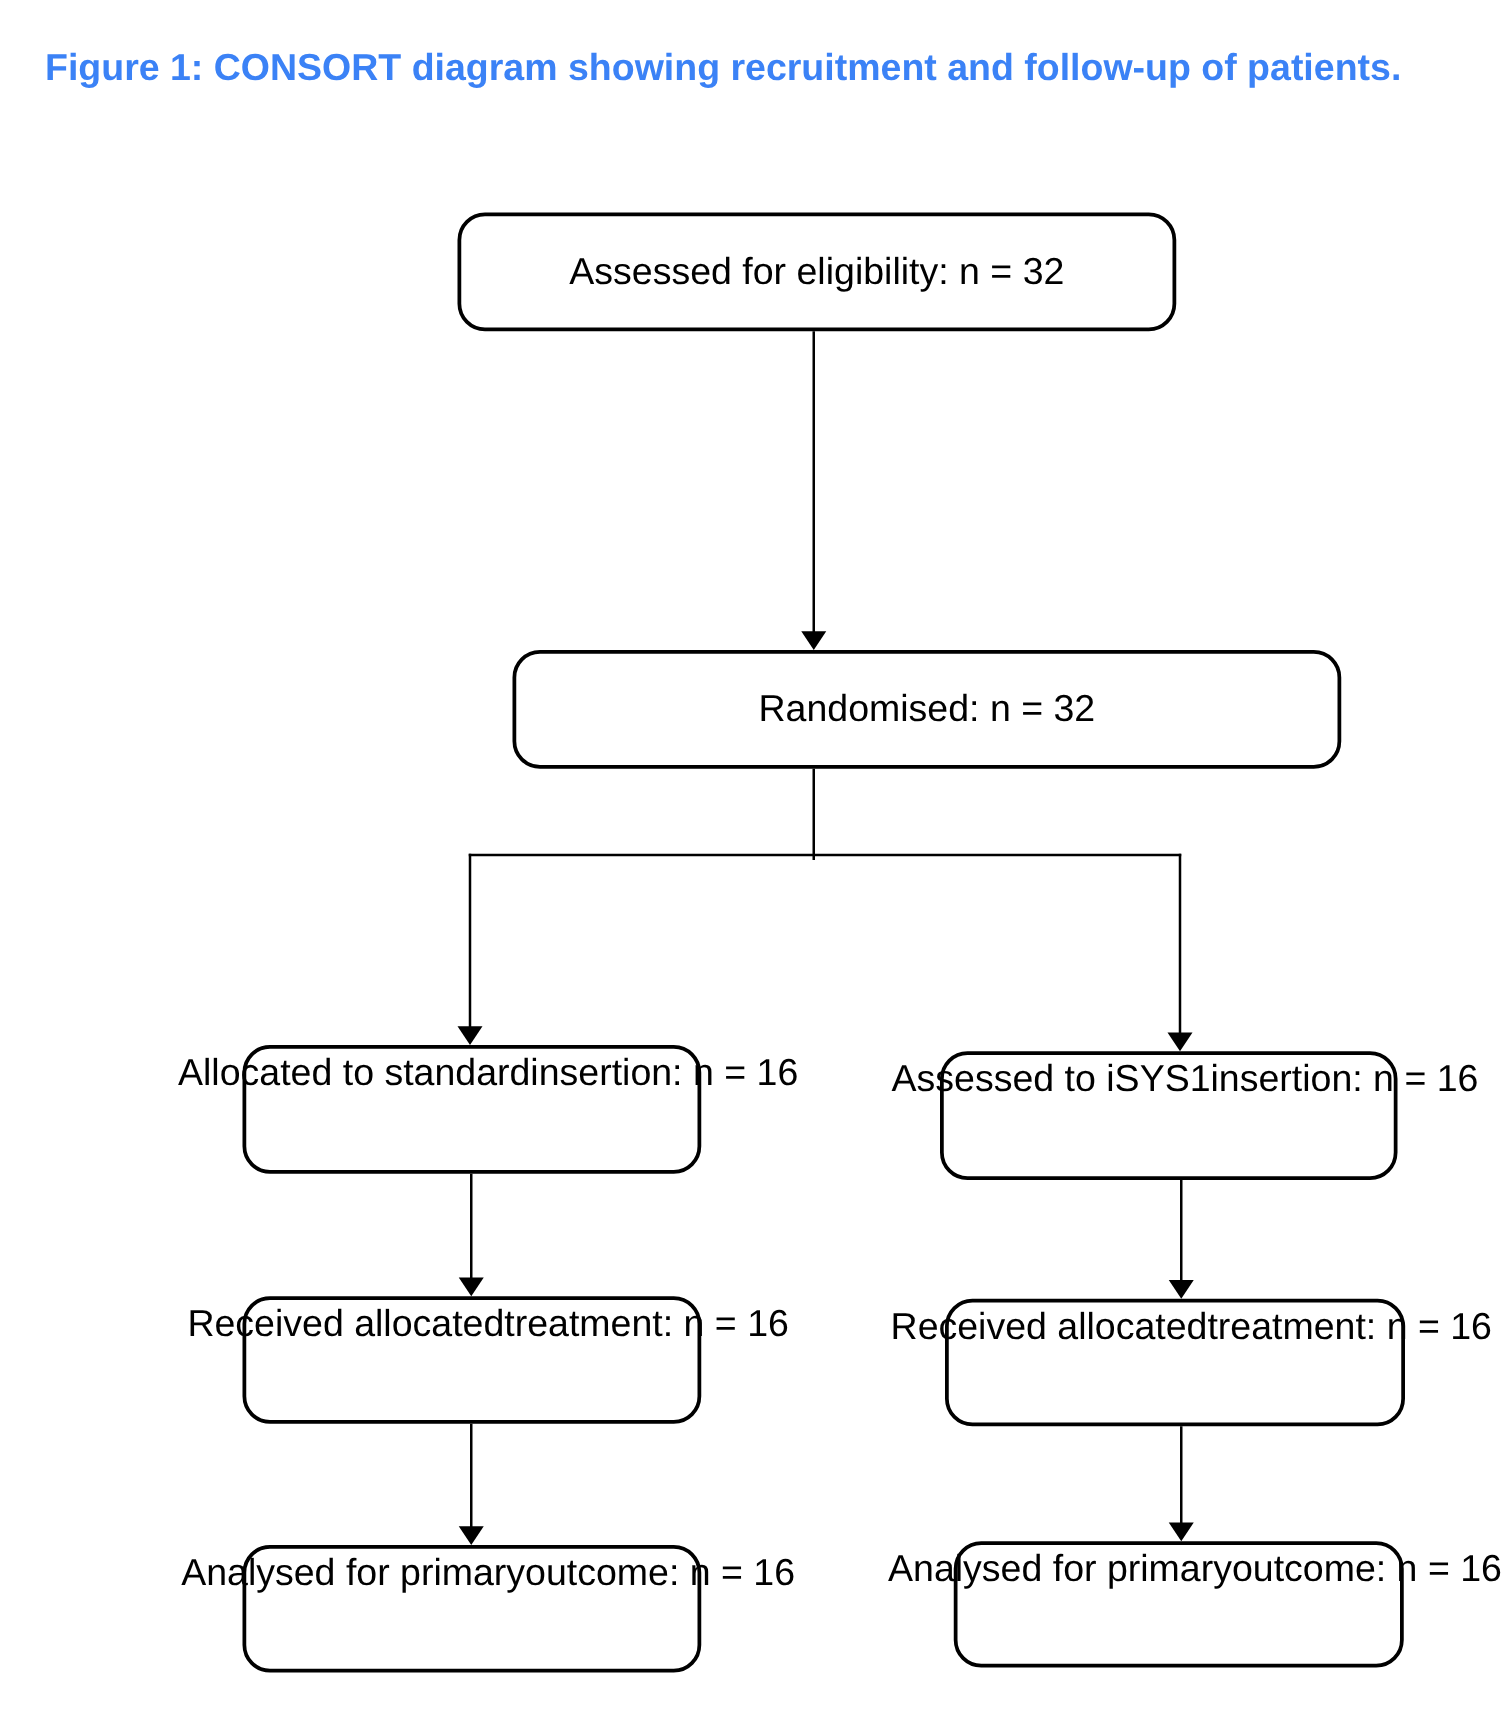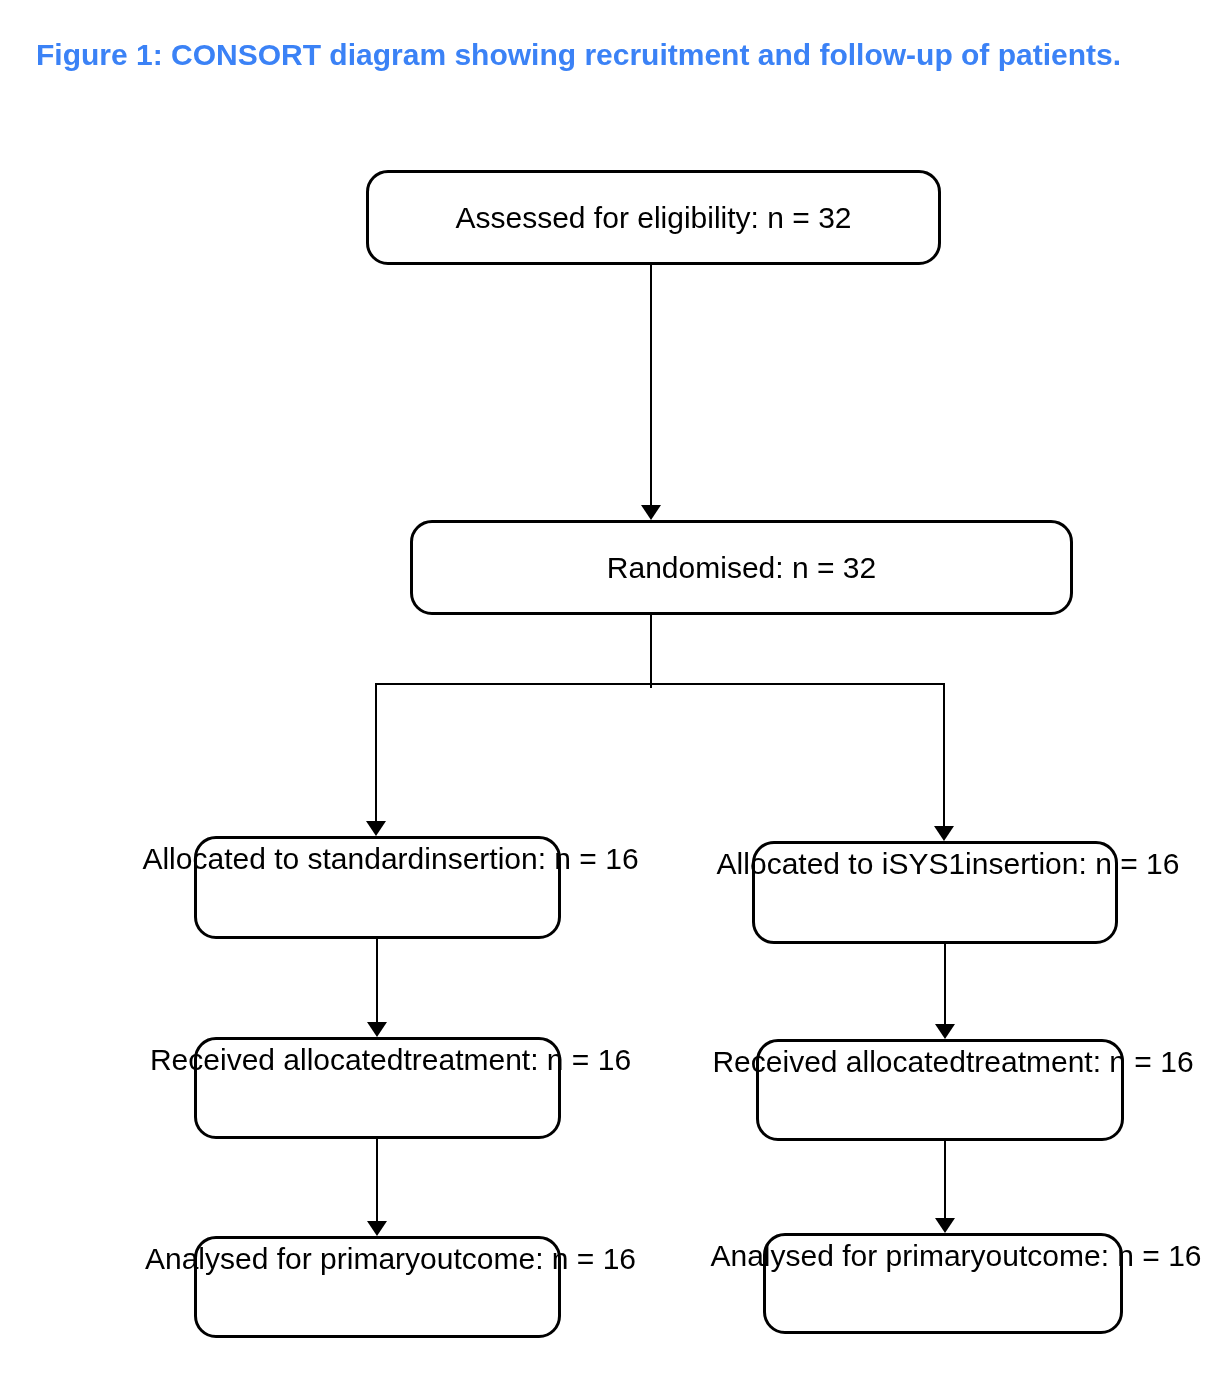--- a/index.html
+++ b/index.html
@@ -103,21 +103,21 @@
     <span class="txt">Received allocated</span>
     <span class="txt">treatment: n = 16</span>
   </div>
 
   <div class="node left-text box-anal-std">
     <span class="txt">Analysed for primary</span>
     <span class="txt">outcome: n = 16</span>
   </div>
 
   <div class="node left-text box-alloc-isys">
-    <span class="txt">Allocated to iSYS1</span>
+    <span class="txt">Assessed to iSYS1</span>
     <span class="txt">insertion: n = 16</span>
   </div>
 
   <div class="node left-text box-recv-isys">
     <span class="txt">Received allocated</span>
     <span class="txt">treatment: n = 16</span>
   </div>
 
   <div class="node left-text box-anal-isys">
     <span class="txt">Analysed for primary</span>

